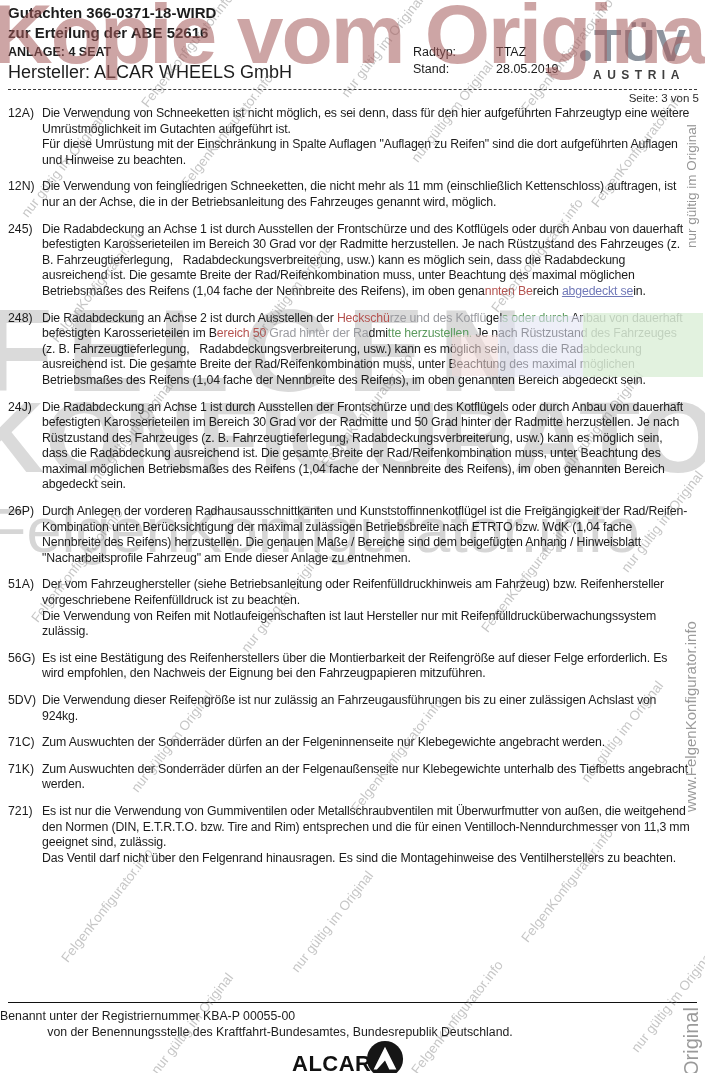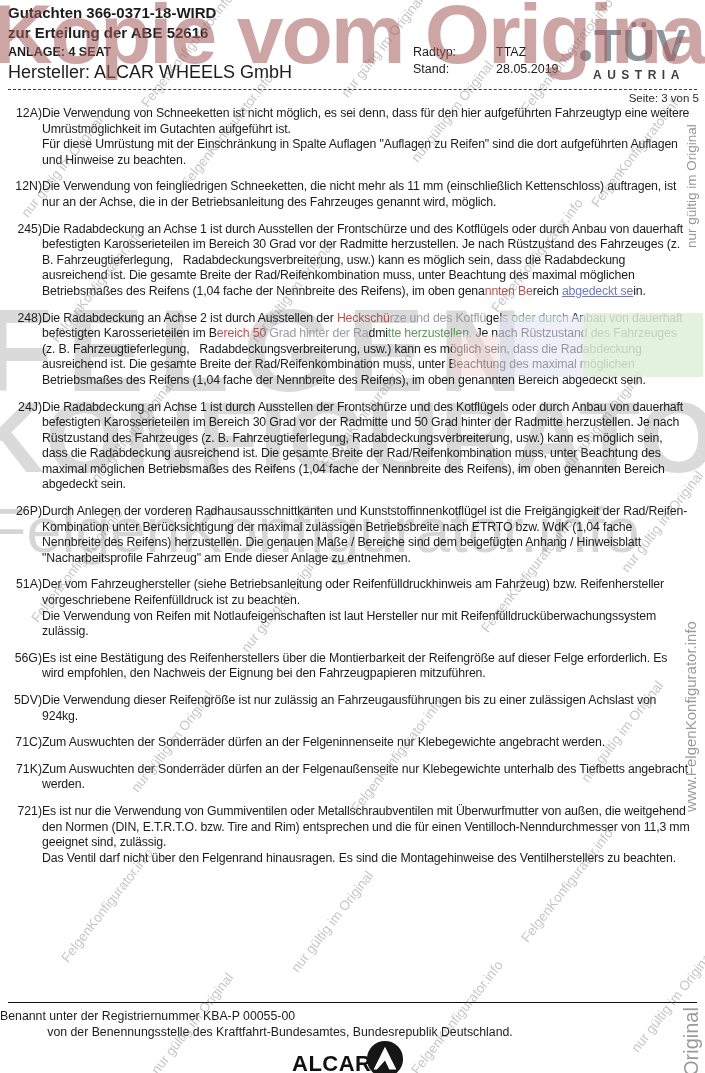--- a/index.html
+++ b/index.html
@@ -48,21 +48,21 @@
   #page-info{position:absolute;right:6px;top:92px;font-size:11.5px;color:#2a2a2a;}
   
   #tuv{position:absolute;left:580px;top:24px;z-index:1;}
   #tuv .row{display:flex;align-items:flex-end;}
   #tuv-dot{width:11px;height:11px;border-radius:50%;background:var(--tuv-gray,#8e959f);margin:0 3px 7px 0;}
   #tuv-word{font-size:45px;line-height:44px;font-weight:800;color:var(--tuv-gray,#8e959f);letter-spacing:1px;}
   #tuv-sub{font-size:12px;font-weight:700;letter-spacing:5.5px;color:#3f3f3f;margin-top:0px;padding-left:13px;}
   
   #clauses{position:absolute;left:8px;top:106px;width:692px;}
   .clause{display:flex;margin-bottom:11px;}
-  .code{flex:0 0 34px;font-size:12.3px;line-height:15.6px;text-align:right;}
+  .code{flex:0 0 34px;font-size:12.3px;line-height:15.6px;}
   .ctext{
     flex:0 0 648px;max-width:648px;font-size:12.3px;line-height:15.6px;
     letter-spacing:-0.15px;white-space:pre-wrap;
   }
   .seg-red{color:var(--diff-red,#b4524f);}
   .seg-gray{color:var(--diff-gray,#9a9ba0);}
   .seg-green{color:var(--diff-green,#5a9a5c);}
   .seg-blue{color:var(--diff-blue,#7179b8);text-decoration:underline;}
   
   #ftr-rule{position:absolute;left:8px;right:8px;top:1002px;border-top:1.5px solid #111;}

